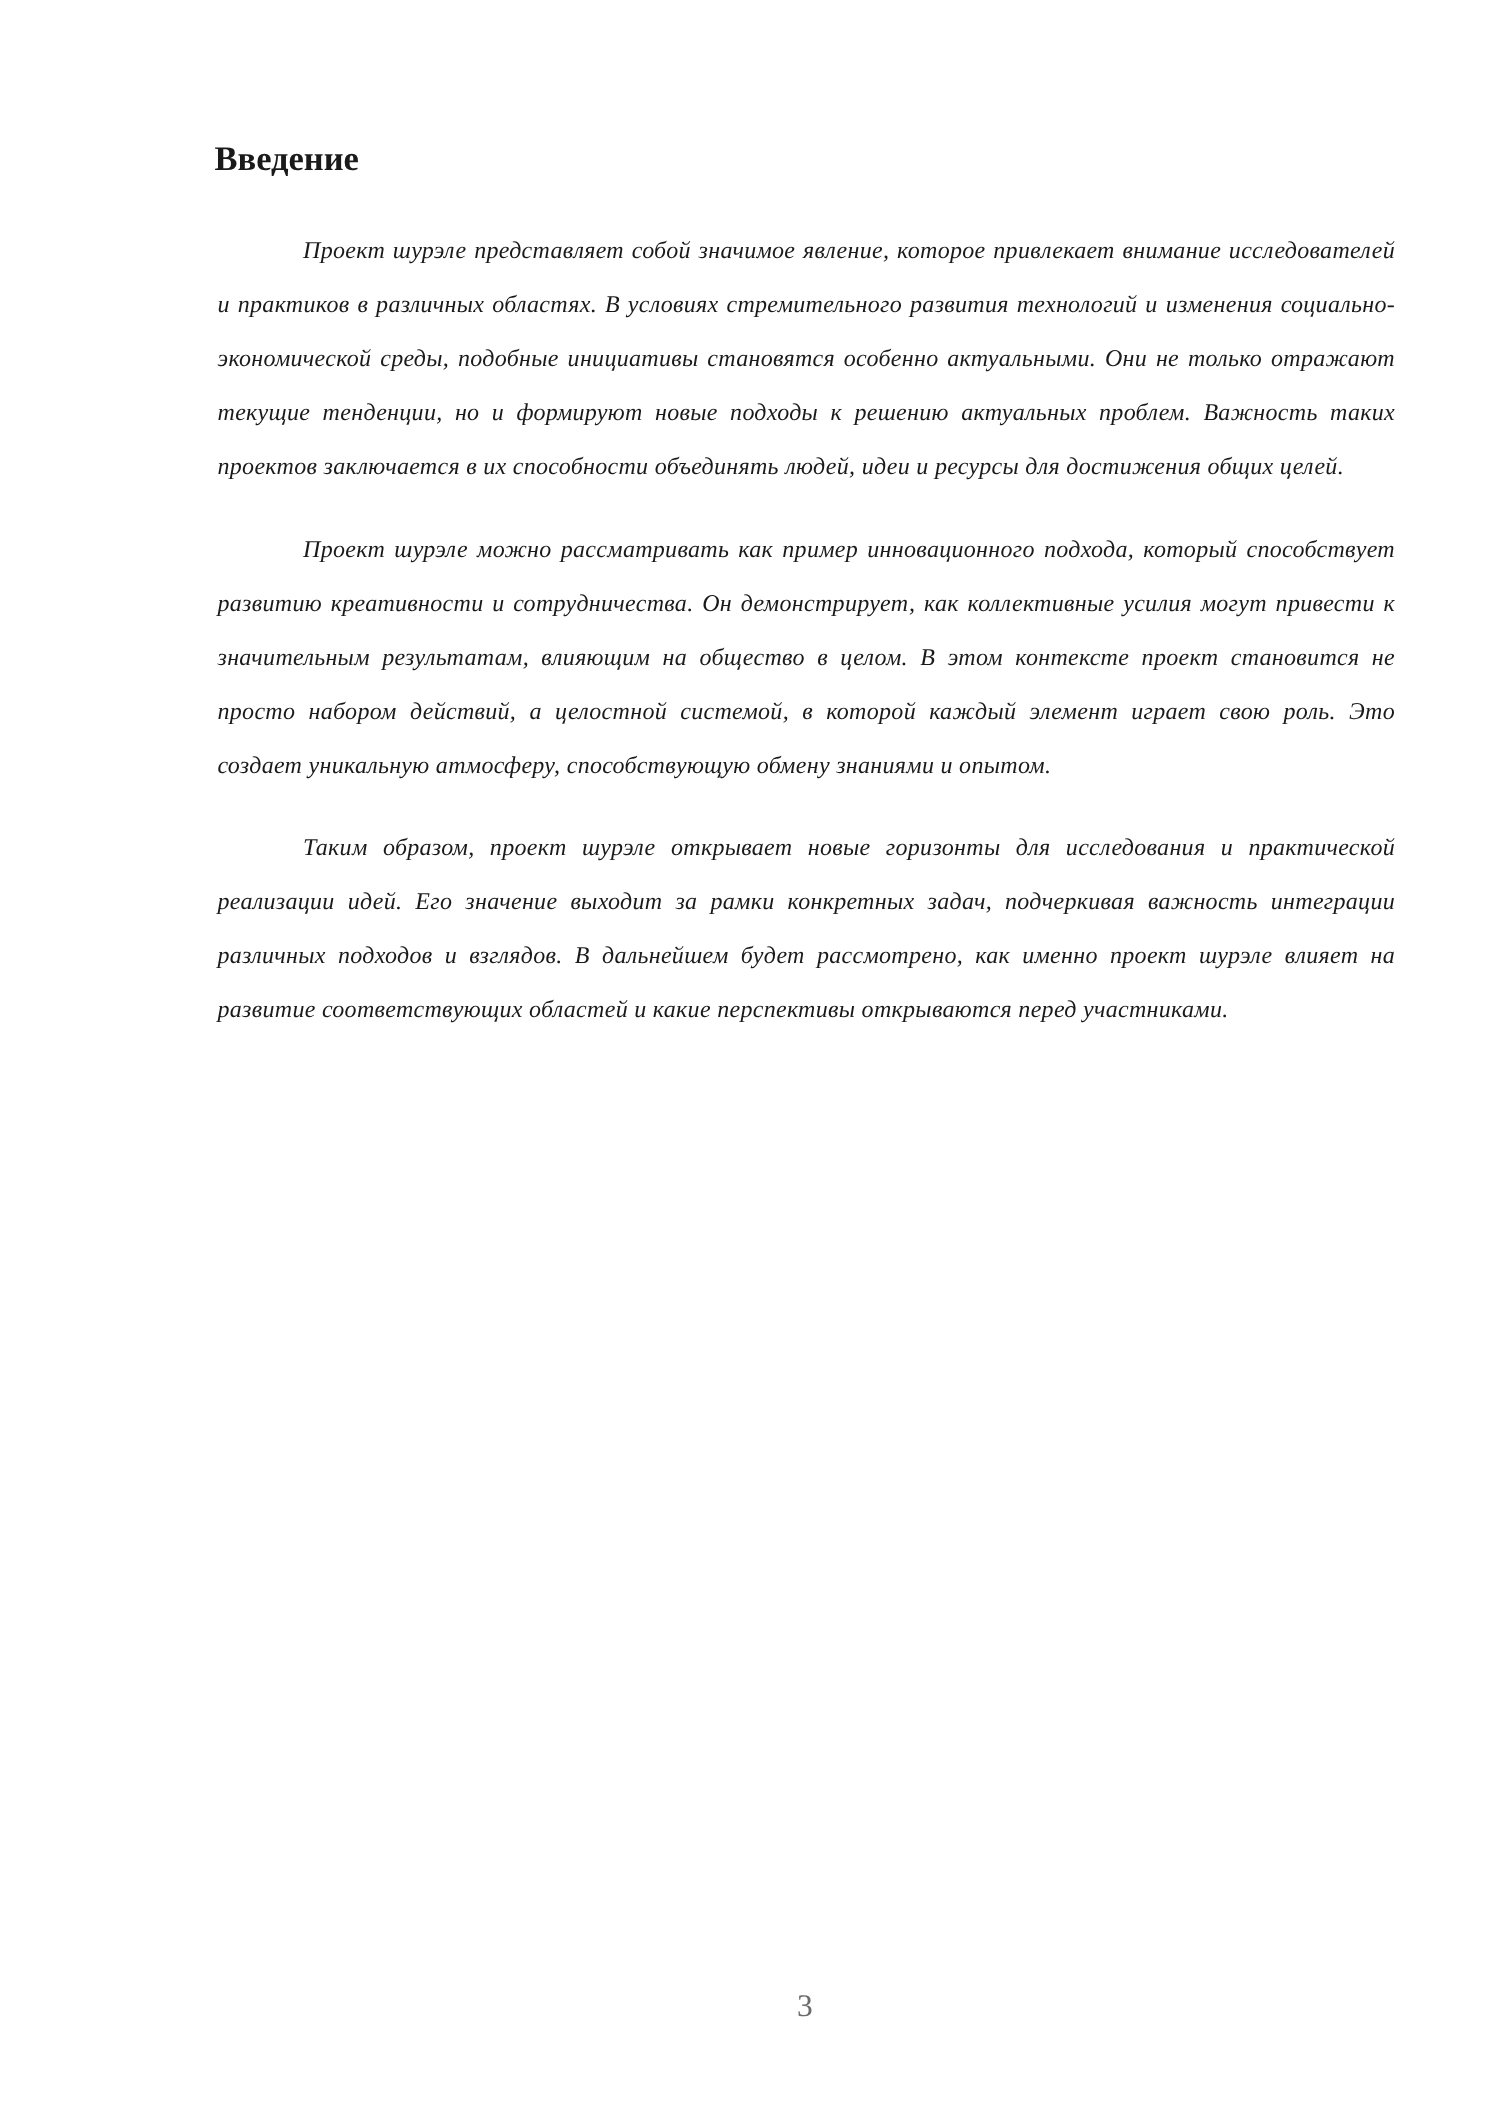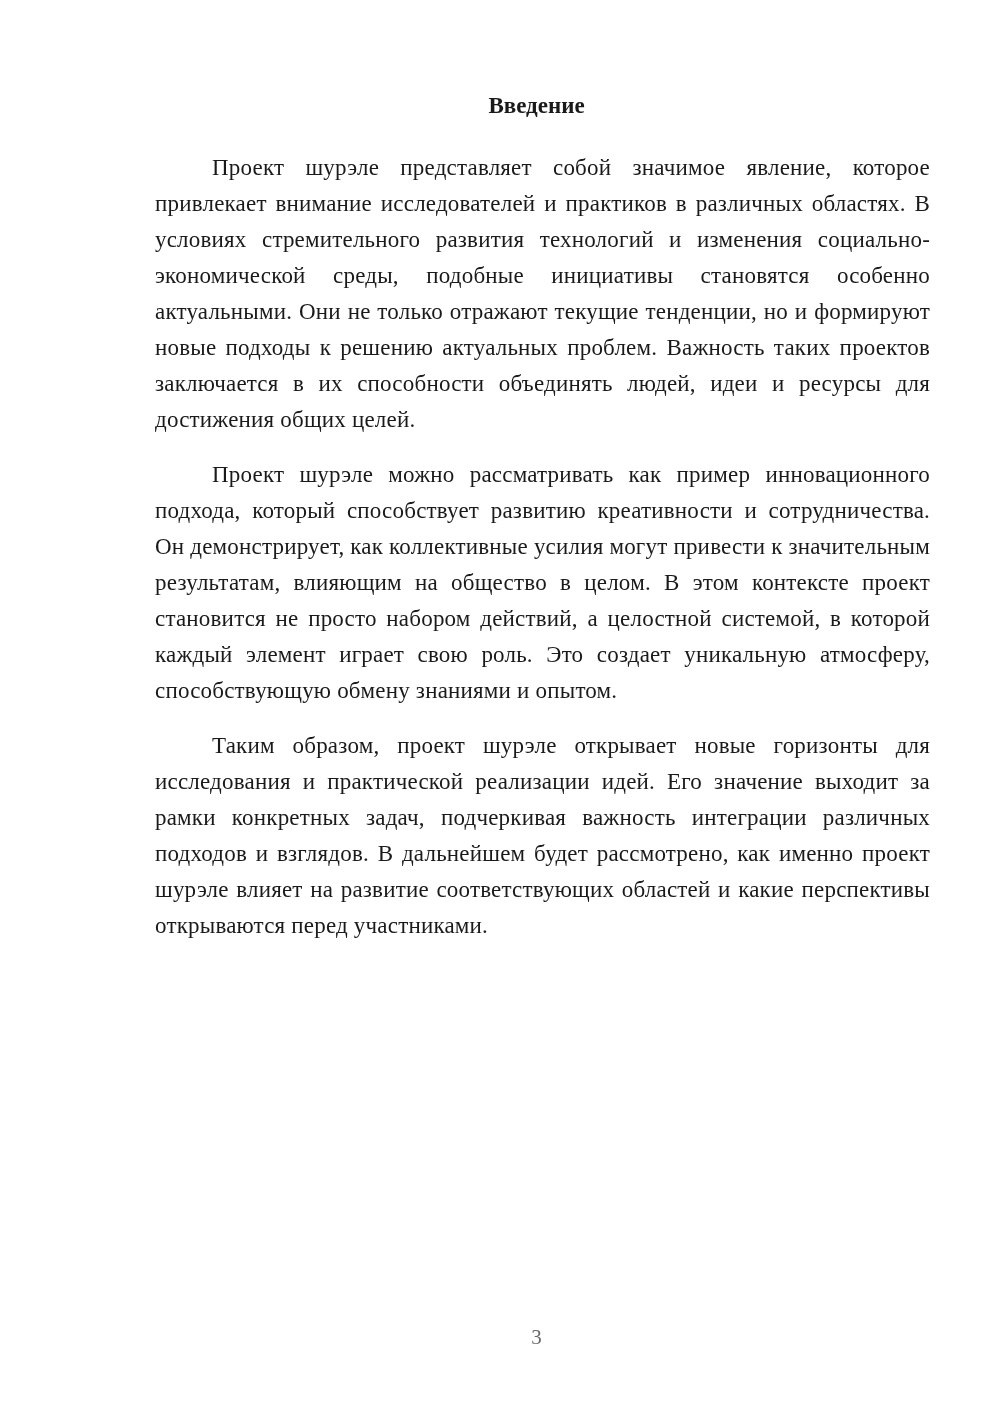--- a/index.html
+++ b/index.html
@@ -19,31 +19,32 @@
   }
   .content {
     position: absolute;
     top: 88px;
     left: 143px;
     right: 70px;
   }
   .doc-title {
     font-size: 23px;
     font-weight: bold;
-    text-align: center;
+    text-align: left;
     line-height: 36px;
     margin: 0 0 26px 0;
   }
   .doc-paragraph {
-    font-size: 23px;
+    font-size: 16px;
     line-height: 36px;
     text-align: justify;
     text-indent: 57px;
-    margin: 0 0 19px 12px;
+    margin: 0 0 19px 2px;
     letter-spacing: 0.2px;
+    font-style: italic;
   }
   .page-footer {
     position: absolute;
     left: 143px;
     right: 70px;
     top: 1327px;
     text-align: center;
   }
   .page-number {
     font-size: 21px;

